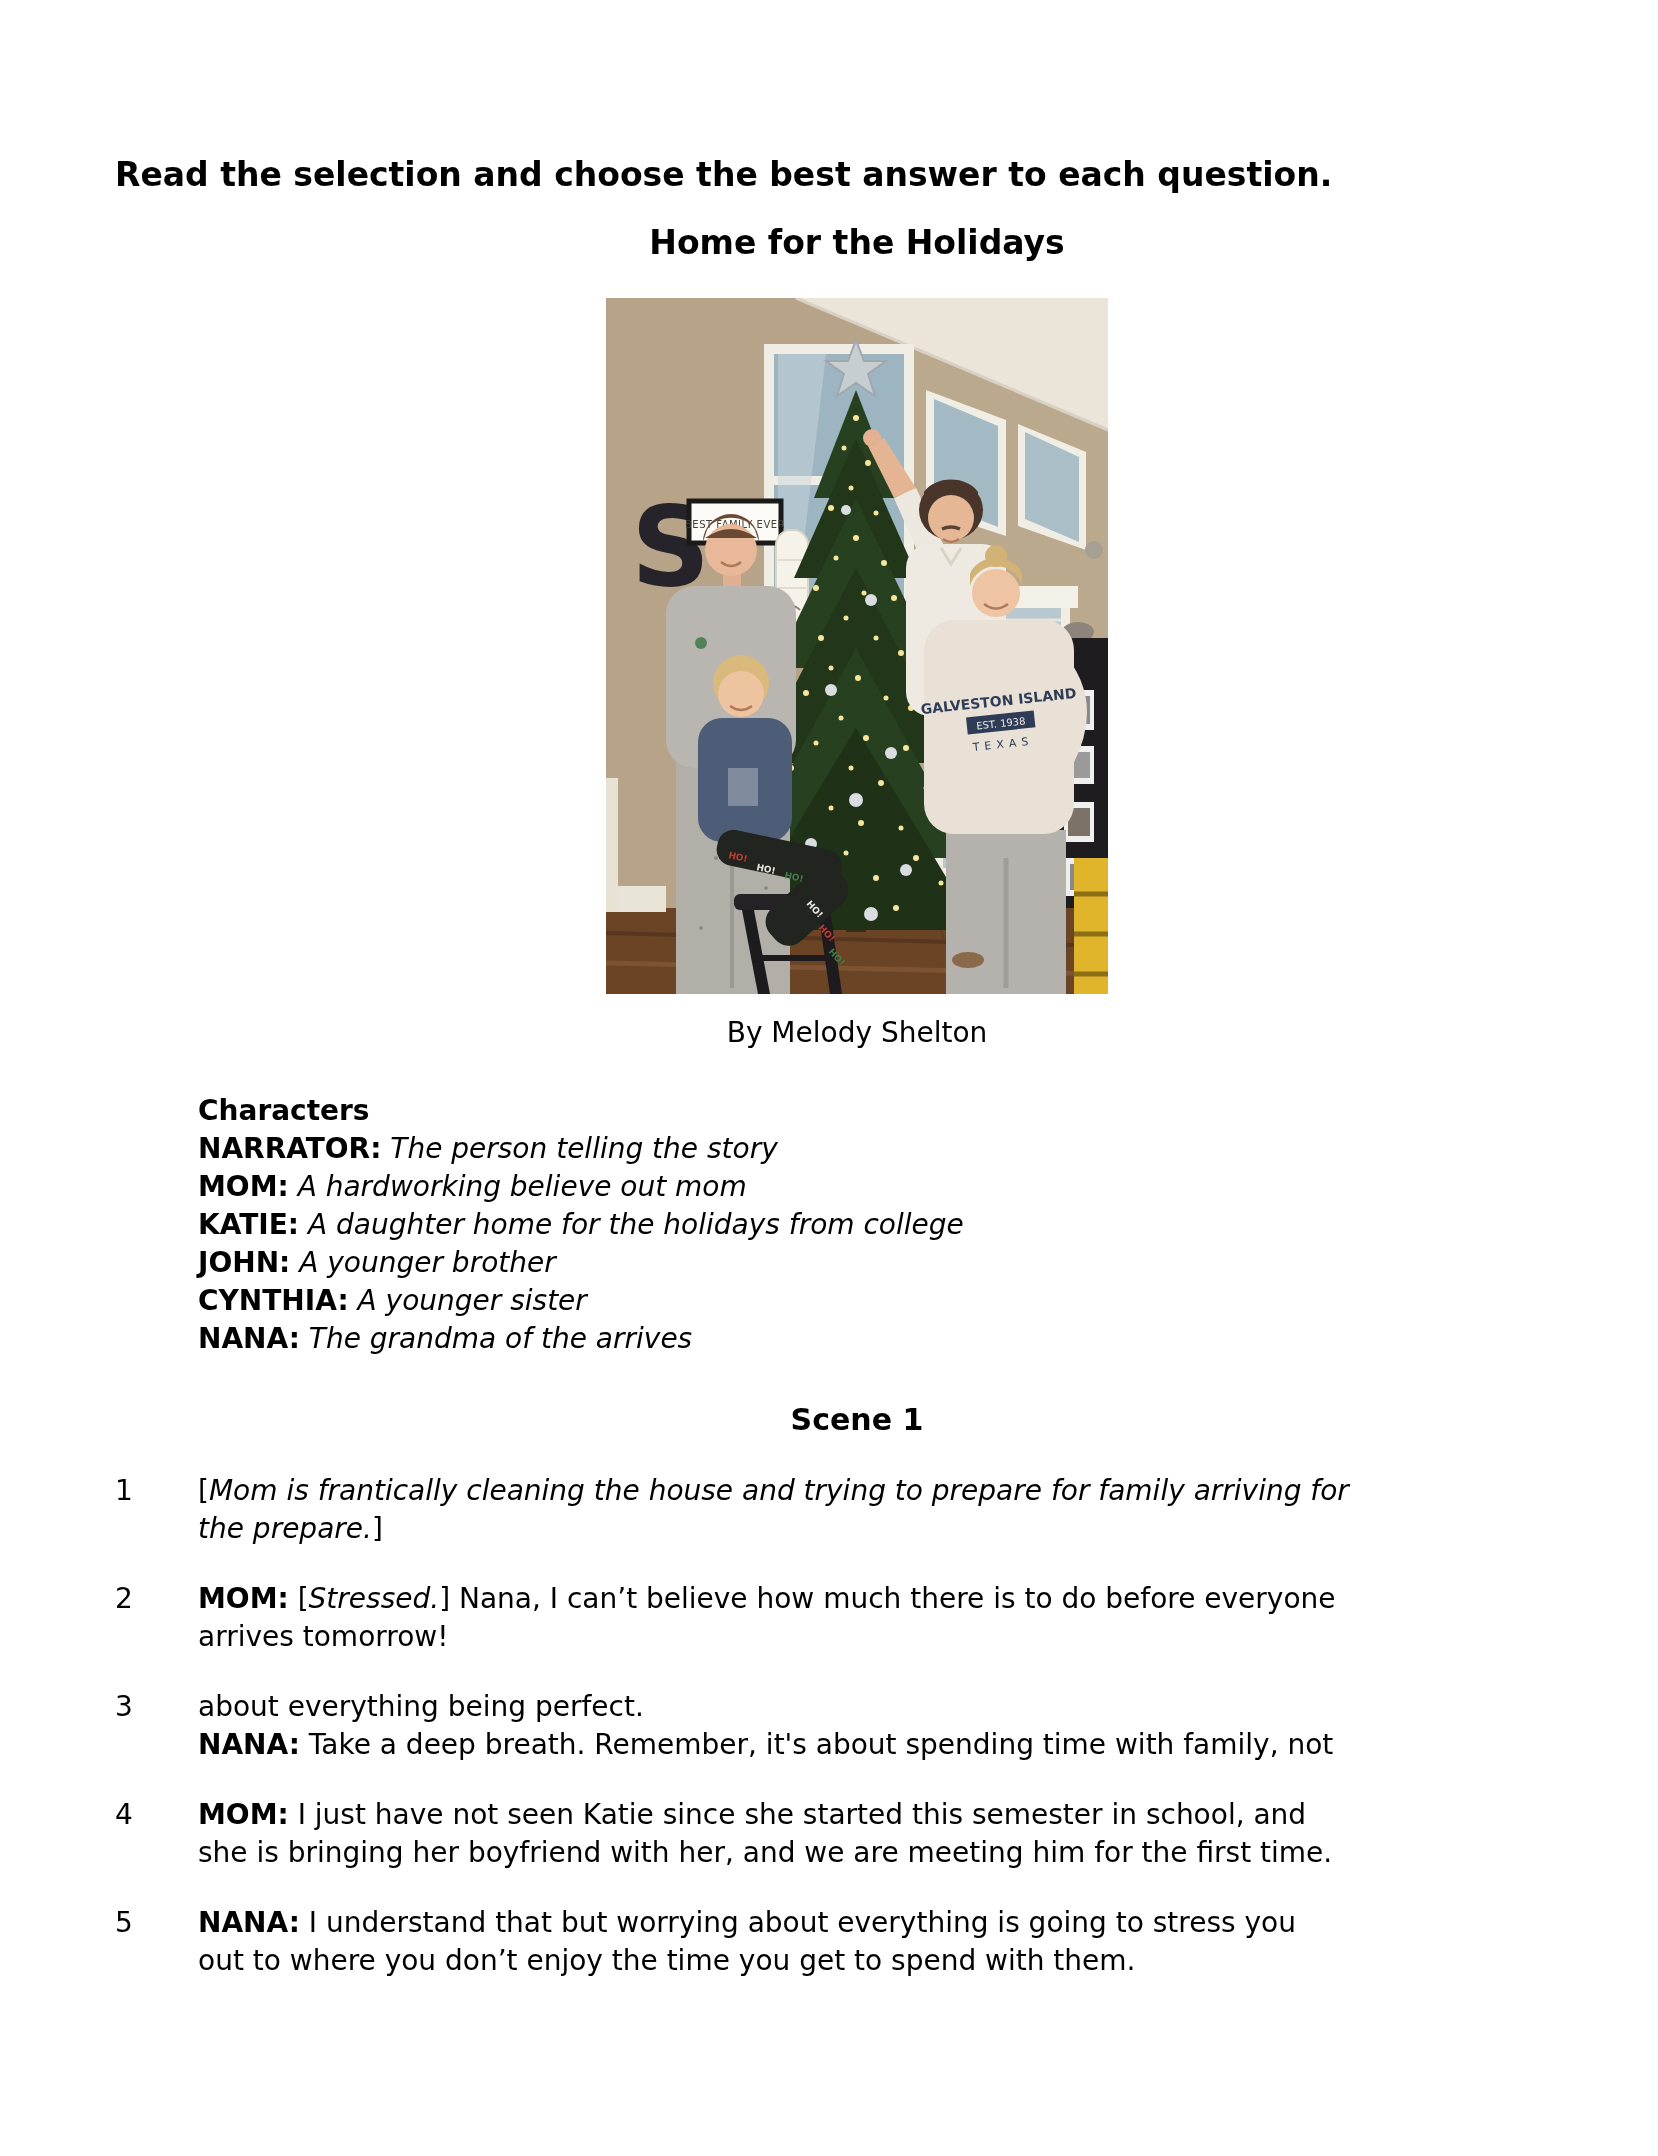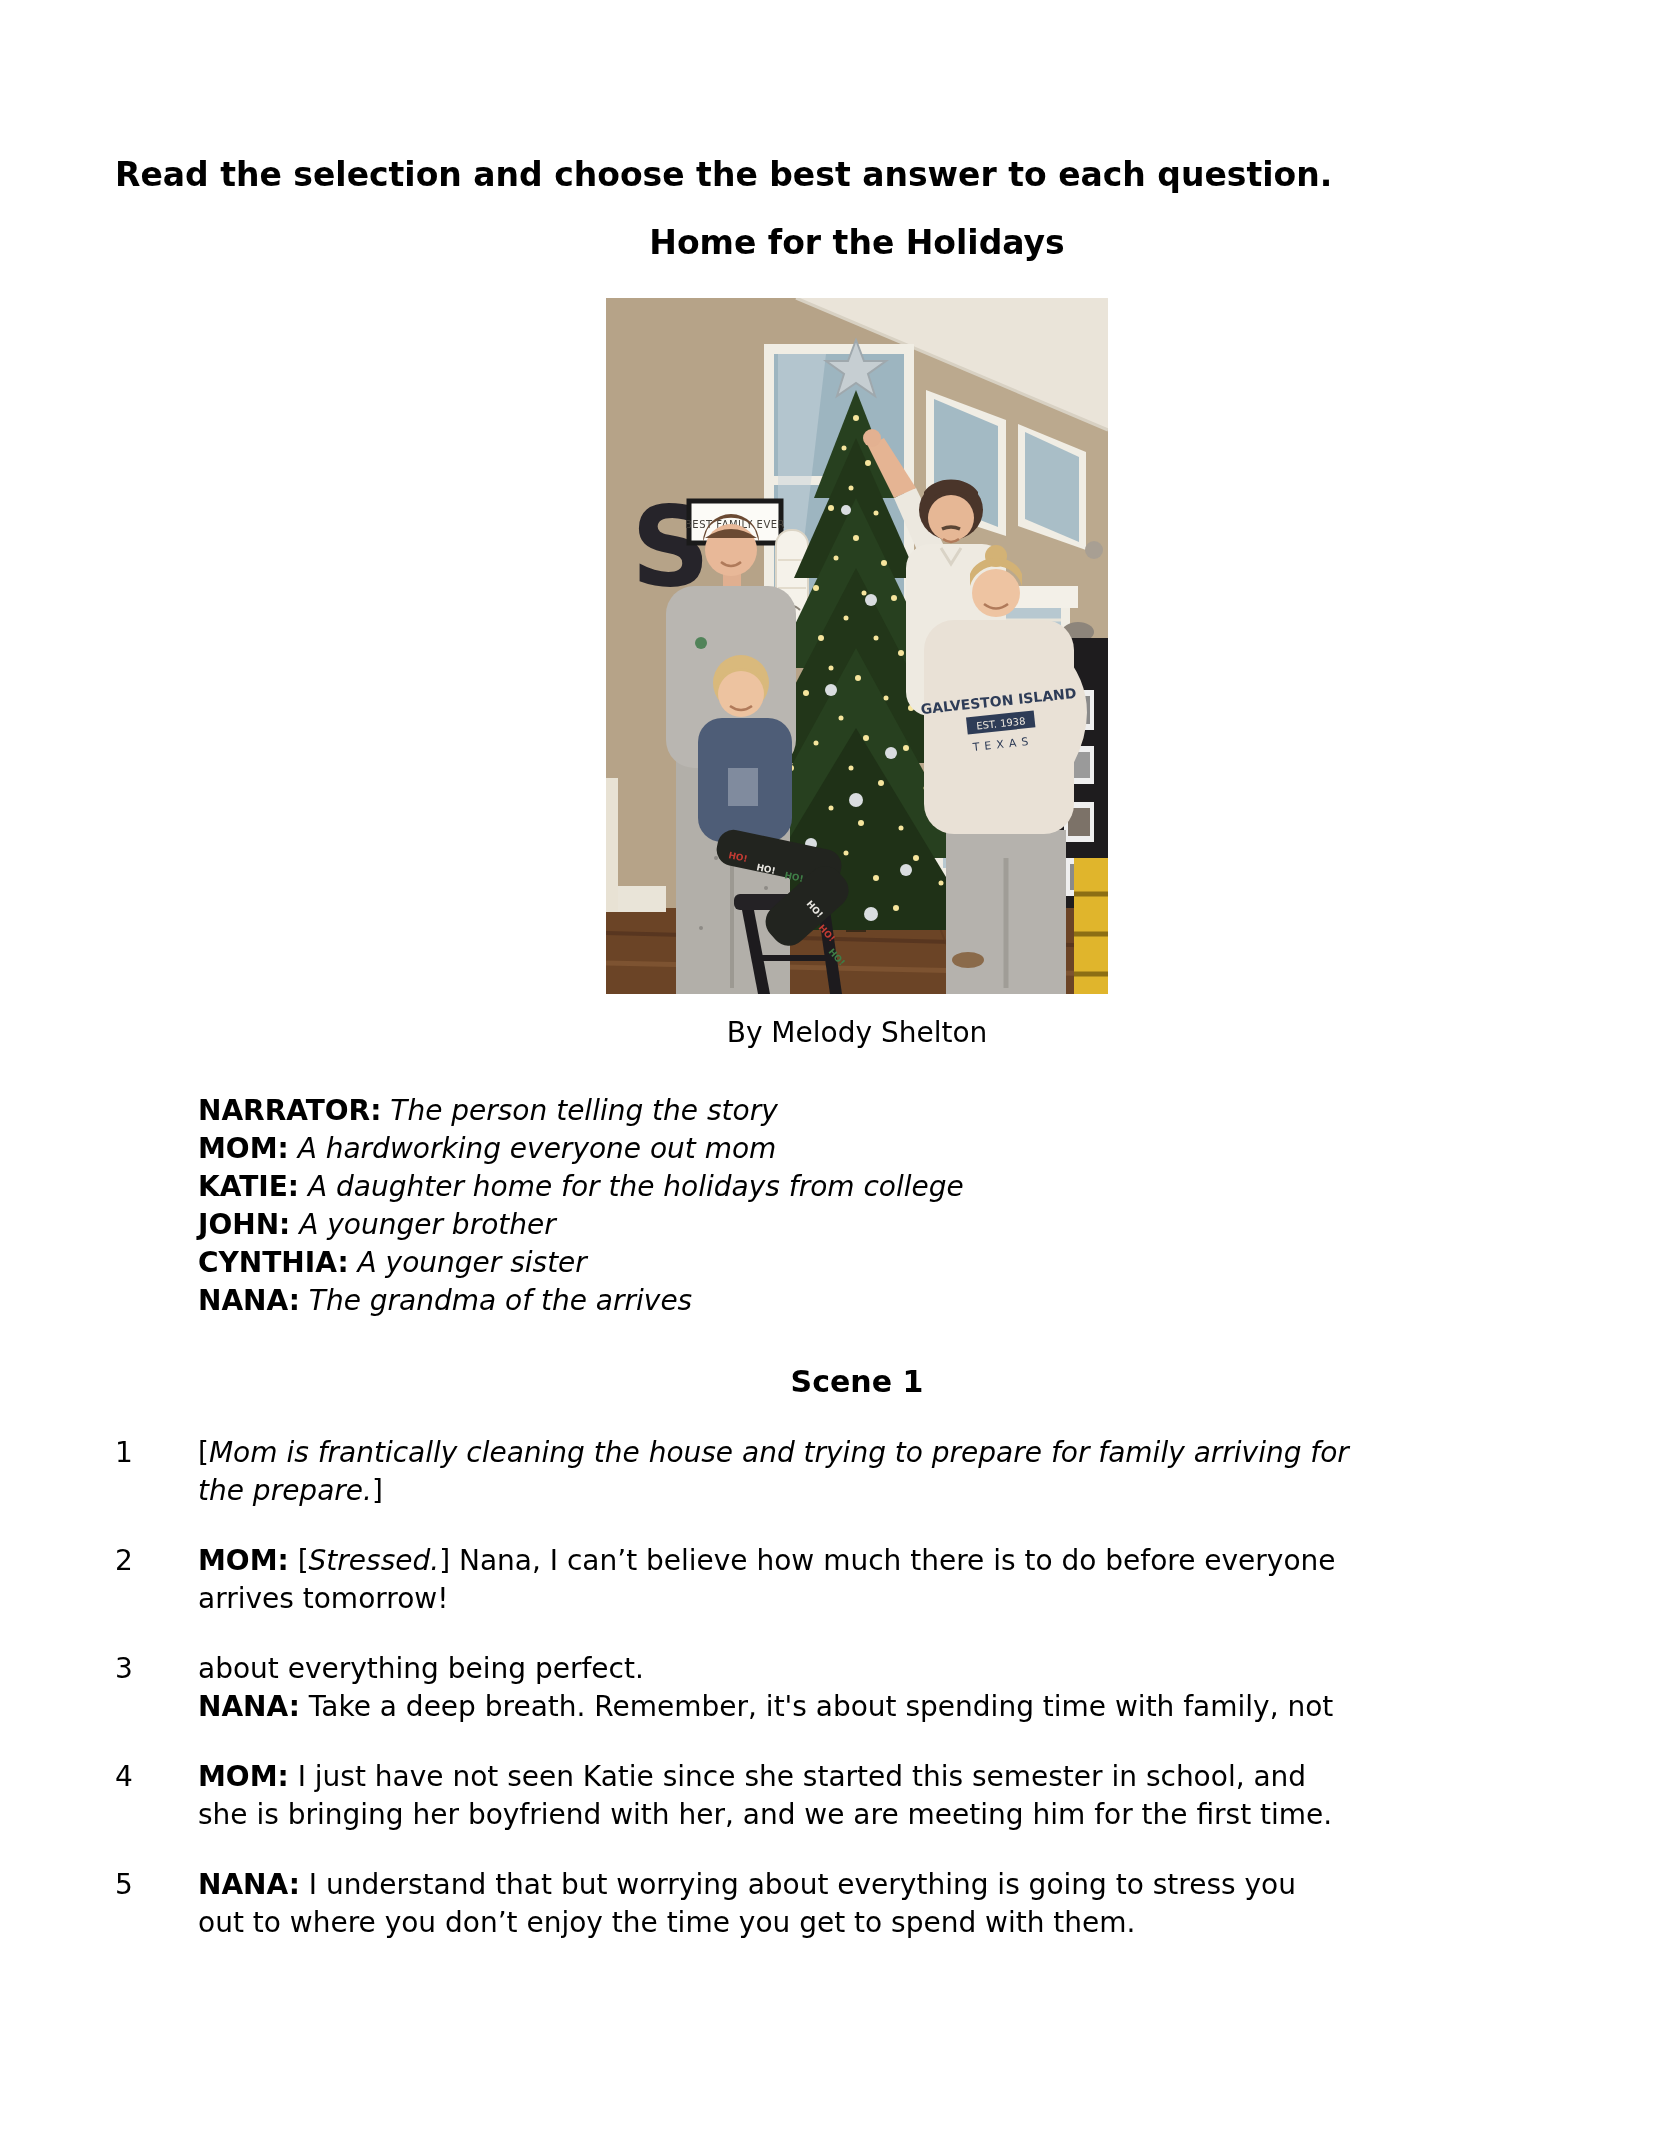--- a/index.html
+++ b/index.html
@@ -269,22 +269,23 @@
         <line x1="468" y1="596" x2="502" y2="596" stroke="#8c6e14" stroke-width="5"></line>
         <line x1="468" y1="636" x2="502" y2="636" stroke="#8c6e14" stroke-width="5"></line>
         <line x1="468" y1="676" x2="502" y2="676" stroke="#8c6e14" stroke-width="5"></line>
       </g>
     </svg>
   </div>
 
   <div class="byline">By Melody Shelton</div>
 
   <div class="characters">
+    <div class="char-line b">Characters</div>
     <div class="char-line"><span class="b">NARRATOR:</span> <span class="i">The person telling the story</span></div>
-    <div class="char-line"><span class="b">MOM:</span> <span class="i">A hardworking everyone out mom</span></div>
+    <div class="char-line"><span class="b">MOM:</span> <span class="i">A hardworking believe out mom</span></div>
     <div class="char-line"><span class="b">KATIE:</span> <span class="i">A daughter home for the holidays from college</span></div>
     <div class="char-line"><span class="b">JOHN:</span> <span class="i">A younger brother</span></div>
     <div class="char-line"><span class="b">CYNTHIA:</span> <span class="i">A younger sister</span></div>
     <div class="char-line"><span class="b">NANA:</span> <span class="i">The grandma of the arrives</span></div>
   </div>
 
   <div class="scene">Scene 1</div>
 
   <div class="para">
     <div class="para-num">1</div>

